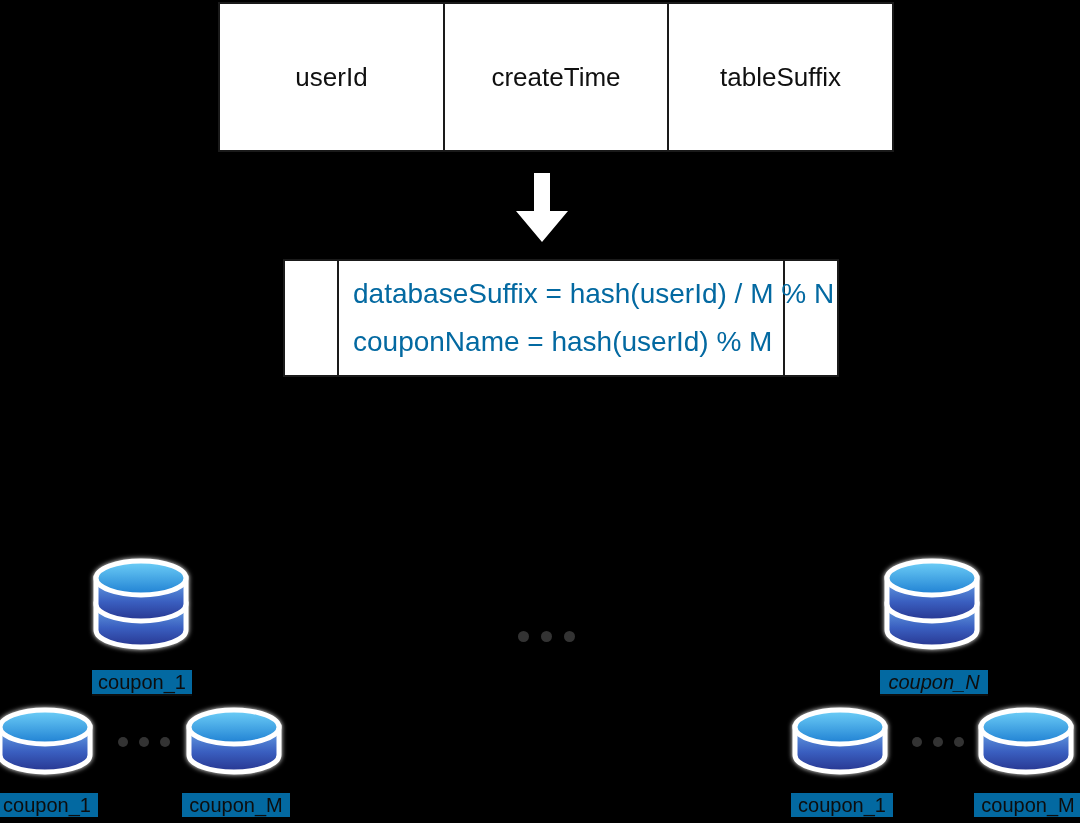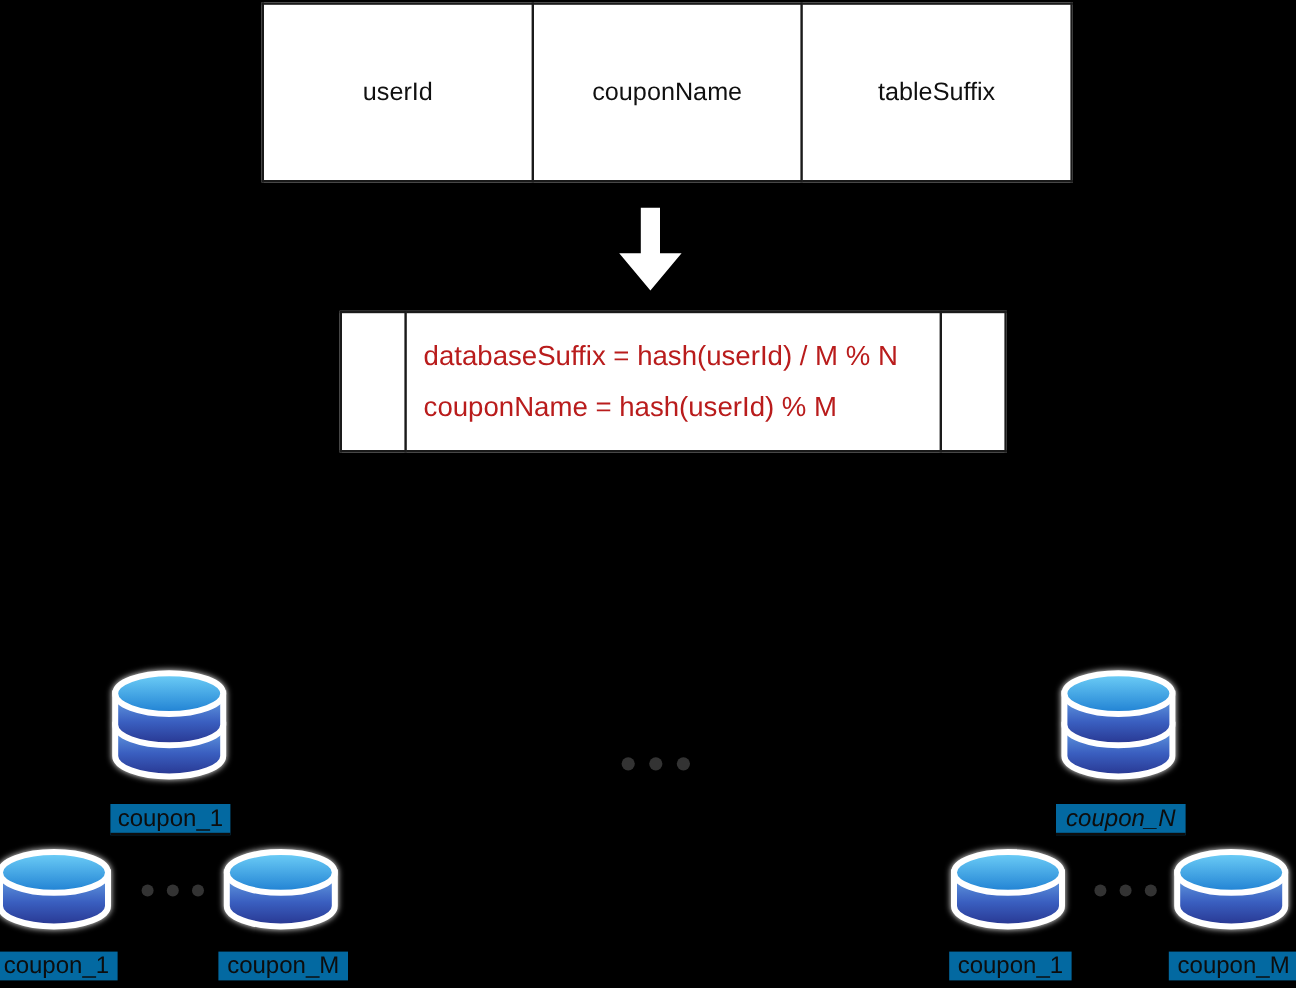--- a/index.html
+++ b/index.html
@@ -25,21 +25,21 @@
     height: 150px;
     border-collapse: collapse;
     background: #ffffff;
     table-layout: fixed;
   }
   .record-table td {
     border: 2px solid #1a1a1a;
     text-align: center;
     vertical-align: middle;
     color: #101010;
-    font-size: 21px;
+    font-size: 26px;
     font-family: "Liberation Sans", sans-serif;
     font-weight: 400;
     padding: 0;
   }
   .record-table tr.header-row td { height: 73px; }
   .record-table tr.value-row  td { height: 75px; }
   .col-a { width: 223px; }
   .col-b { width: 222px; }
   .col-c { width: 223px; }
 
@@ -65,22 +65,22 @@
   }
   .formula-table td {
     border: 2px solid #1a1a1a;
     background: #ffffff;
     padding: 0;
     vertical-align: middle;
   }
   .fcell-side { width: 52px; }
   .fcell-main { width: 430px; padding-left: 14px !important; }
   .formula-line {
-    color: #b91c1c;
-    font-size: 23px;
+    color: #0369a1;
+    font-size: 28px;
     font-family: "Liberation Sans", sans-serif;
     line-height: 1.0;
     white-space: nowrap;
   }
   .formula-line.first { margin-bottom: 20px; }
 
   
   .db-group { position: absolute; }
 
   .cyl {
@@ -128,21 +128,21 @@
 </style>
 </head>
 <body>
 
 <div id="canvas">
 
   <table class="record-table">
     <tbody>
         <tr class="header-row">
       <td class="col-a">userId</td>
-      <td class="col-b">couponName</td>
+      <td class="col-b">createTime</td>
       <td class="col-c">tableSuffix</td>
     </tr>
   </tbody>
     </table>
 
   <div class="down-arrow">
     <svg width="58" height="70" viewBox="0 0 58 70" xmlns="http://www.w3.org/2000/svg">
       <polygon points="21,0 37,0 37,38 55,38 29,69 3,38 21,38" fill="#ffffff"></polygon>
     </svg>
   </div>

